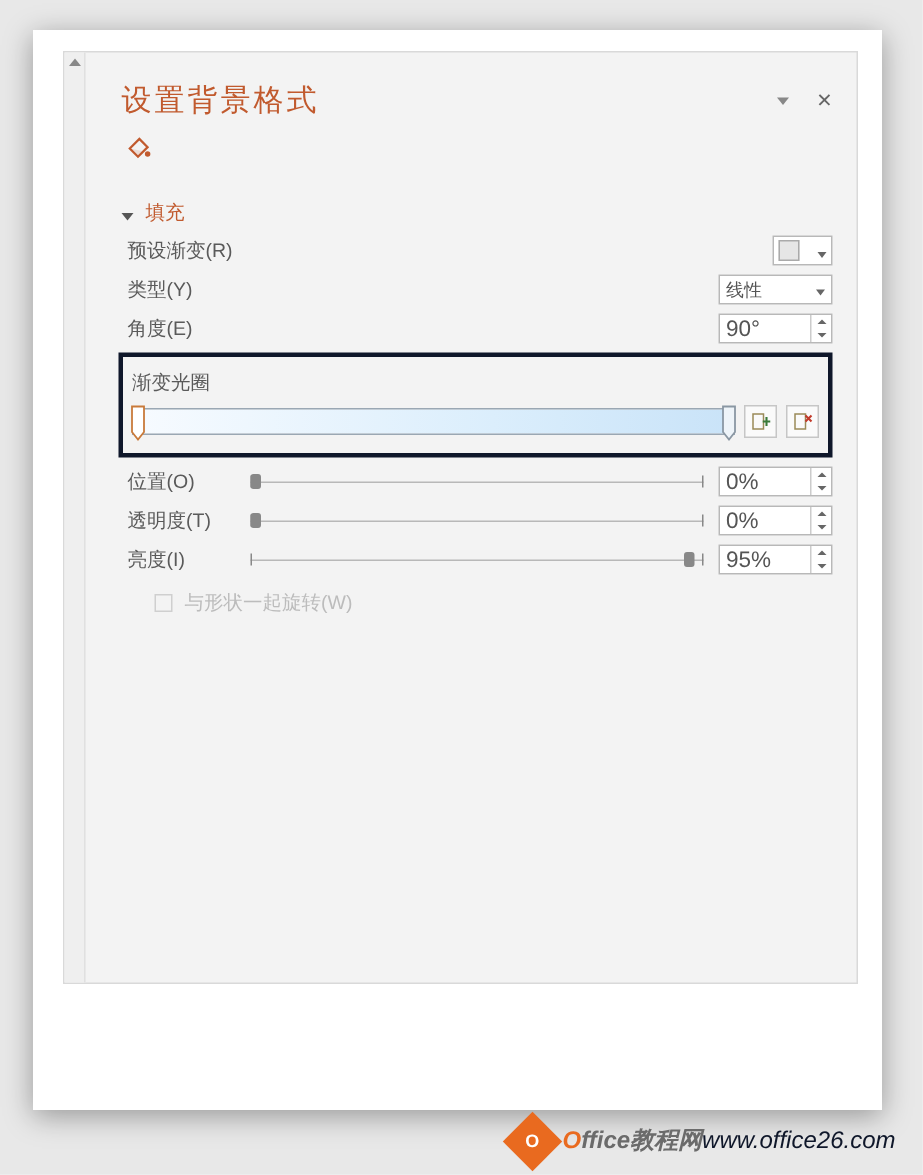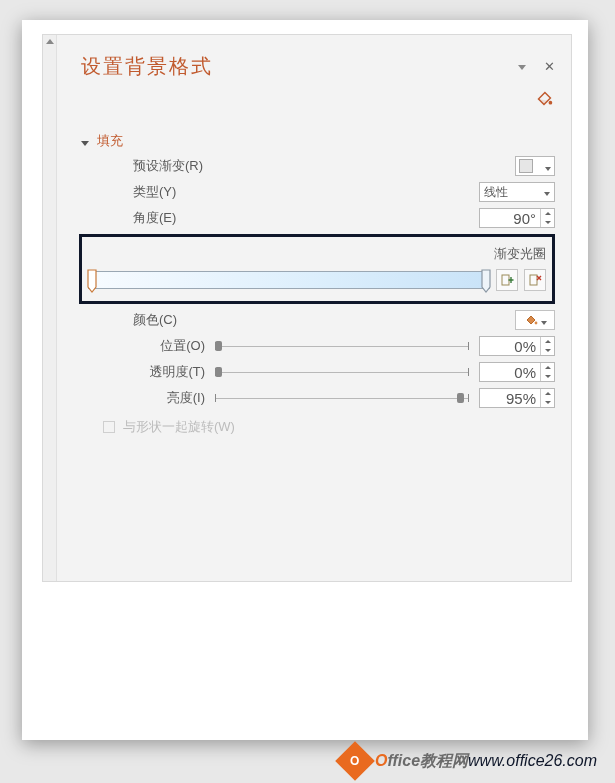--- a/index.html
+++ b/index.html
@@ -1,37 +1,37 @@
 <!DOCTYPE html>
 <html><head>
   <meta charset="utf-8">
   <style>
     * { box-sizing: border-box; margin: 0; padding: 0; font-family: "Microsoft YaHei", sans-serif; }
     body { background: #e8e8e8; width: 615px; height: 783px; position: relative; }
     .outer-shadow { position: absolute; left: 22px; top: 20px; width: 566px; height: 720px; background: #fff; box-shadow: 0 4px 18px rgba(0,0,0,0.35); }
-    .panel-frame { position: absolute; left: 42px; top: 34px; width: 530px; height: 548px; background: #f3f3f3; border: 1px solid #d9d9d9; text-align: right; }
+    .panel-frame { position: absolute; left: 42px; top: 34px; width: 530px; height: 622px; background: #f3f3f3; border: 1px solid #d9d9d9; }
     .scroll-gutter { position: absolute; left: 0; top: 0; width: 14px; height: 100%; background: #efefef; border-right: 1px solid #e0e0e0; }
     .scroll-up { position: absolute; top: 2px; left: 2px; width: 10px; height: 10px; }
     .scroll-up::before { content:""; position:absolute; left:1px; top:2px; border-left:4px solid transparent; border-right:4px solid transparent; border-bottom:5px solid #888; }
     .content { position: absolute; left: 14px; top: 0; right: 0; bottom: 0; padding: 18px 16px 10px 24px; }
     .header-row { display:flex; align-items:center; justify-content:space-between; }
     .title { color: #c15a2e; font-size: 20px; font-weight: 400; letter-spacing: 2px; }
     .header-icons { display:flex; gap:18px; color:#8a8a8a; font-size:12px; }
     .caret-down::before { content:""; display:inline-block; border-left:4px solid transparent; border-right:4px solid transparent; border-top:5px solid #888; }
     .close-x::before { content:"✕"; font-size:13px; color:#666; }
     .paint-icon { margin-top: 8px; width:22px; height:22px; }
     .section-head { margin-top: 18px; display:flex; align-items:center; gap:6px; color:#c15a2e; font-size:13px; }
     .tri-down::before { content:""; display:inline-block; border-left:4px solid transparent; border-right:4px solid transparent; border-top:5px solid #555; margin-right:2px; }
     .opts { margin: 10px 0 6px 22px; }
     .opt { display:flex; align-items:center; gap:8px; font-size:13px; color:#5a5a5a; margin:7px 0; }
     .radio { width:12px; height:12px; border:1px solid #888; border-radius:50%; display:inline-flex; align-items:center; justify-content:center; }
     .radio.sel::after { content:""; width:6px; height:6px; background:#555; border-radius:50%; }
     .chk { width:12px; height:12px; border:1px solid #888; }
     .row { display:flex; align-items:center; margin:6px 0 6px 4px; font-size:13px; color:#5a5a5a; }
-    .row-label { flex: 0 0 auto; margin-left: 48px; }
+    .row-label { flex: 0 0 auto; }
     .row-fill { flex:1; }
     .drop-swatch { width:40px; height:20px; border:1px solid #b8b8b8; background:#fff; display:flex; align-items:center; justify-content:flex-end; padding-right:3px; }
     .swatch-inner { width:14px; height:14px; background:#e6e6e6; border:1px solid #aaa; margin-right:auto; margin-left:3px; }
     .mini-caret::before { content:""; display:inline-block; border-left:3px solid transparent; border-right:3px solid transparent; border-top:4px solid #666; }
     .combo { width:76px; height:20px; border:1px solid #b8b8b8; background:#fff; display:flex; align-items:center; padding:0 4px; font-size:12px; color:#555; }
     .combo .mini-caret { margin-left:auto; }
     .spin { width:76px; height:20px; border:1px solid #b8b8b8; background:#fff; display:flex; align-items:center; font-size:15px; color:#555; }
     .spin-val { flex:1; padding:0 4px; }
     .spin-btns { width:14px; height:100%; border-left:1px solid #ccc; display:flex; flex-direction:column; }
     .spin-up,.spin-dn { flex:1; display:flex; align-items:center; justify-content:center; }
@@ -148,31 +148,20 @@
         </div>
         <div class="tiny-btn">
           <svg width="14" height="14" viewBox="0 0 14 14">
               <rect x="2" y="2" width="7" height="10" fill="none" stroke="#9a8a58"></rect>
               <path d="M9 3 l4 4 M13 3 l-4 4" stroke="#c23a2a" stroke-width="1.4"></path>
             </svg>
         </div>
       </div>
     </div>
 
-    <div class="row">
-      <span class="row-label">颜色(C)</span>
-      <span class="row-fill"></span>
-      <div class="color-row-btn">
-        <svg class="bucket-icon-sm" viewBox="0 0 14 14">
-            <path d="M3 7 L7 3 L11 7 L7 11 Z" fill="#d98a4a" stroke="#b86a2a"></path>
-            <circle cx="12" cy="10" r="1.4" fill="#d98a4a"></circle>
-          </svg>
-        <span class="mini-caret"></span>
-      </div>
-    </div>
 
     <div class="slider-row">
       <span class="row-label">位置(O)</span>
       <div class="slider">
         <div class="slider-line"></div>
         <div class="slider-tick" style="left:0"></div>
         <div class="slider-tick" style="right:0"></div>
         <div class="slider-knob" style="left:0"></div>
       </div>
       <div class="spin">

